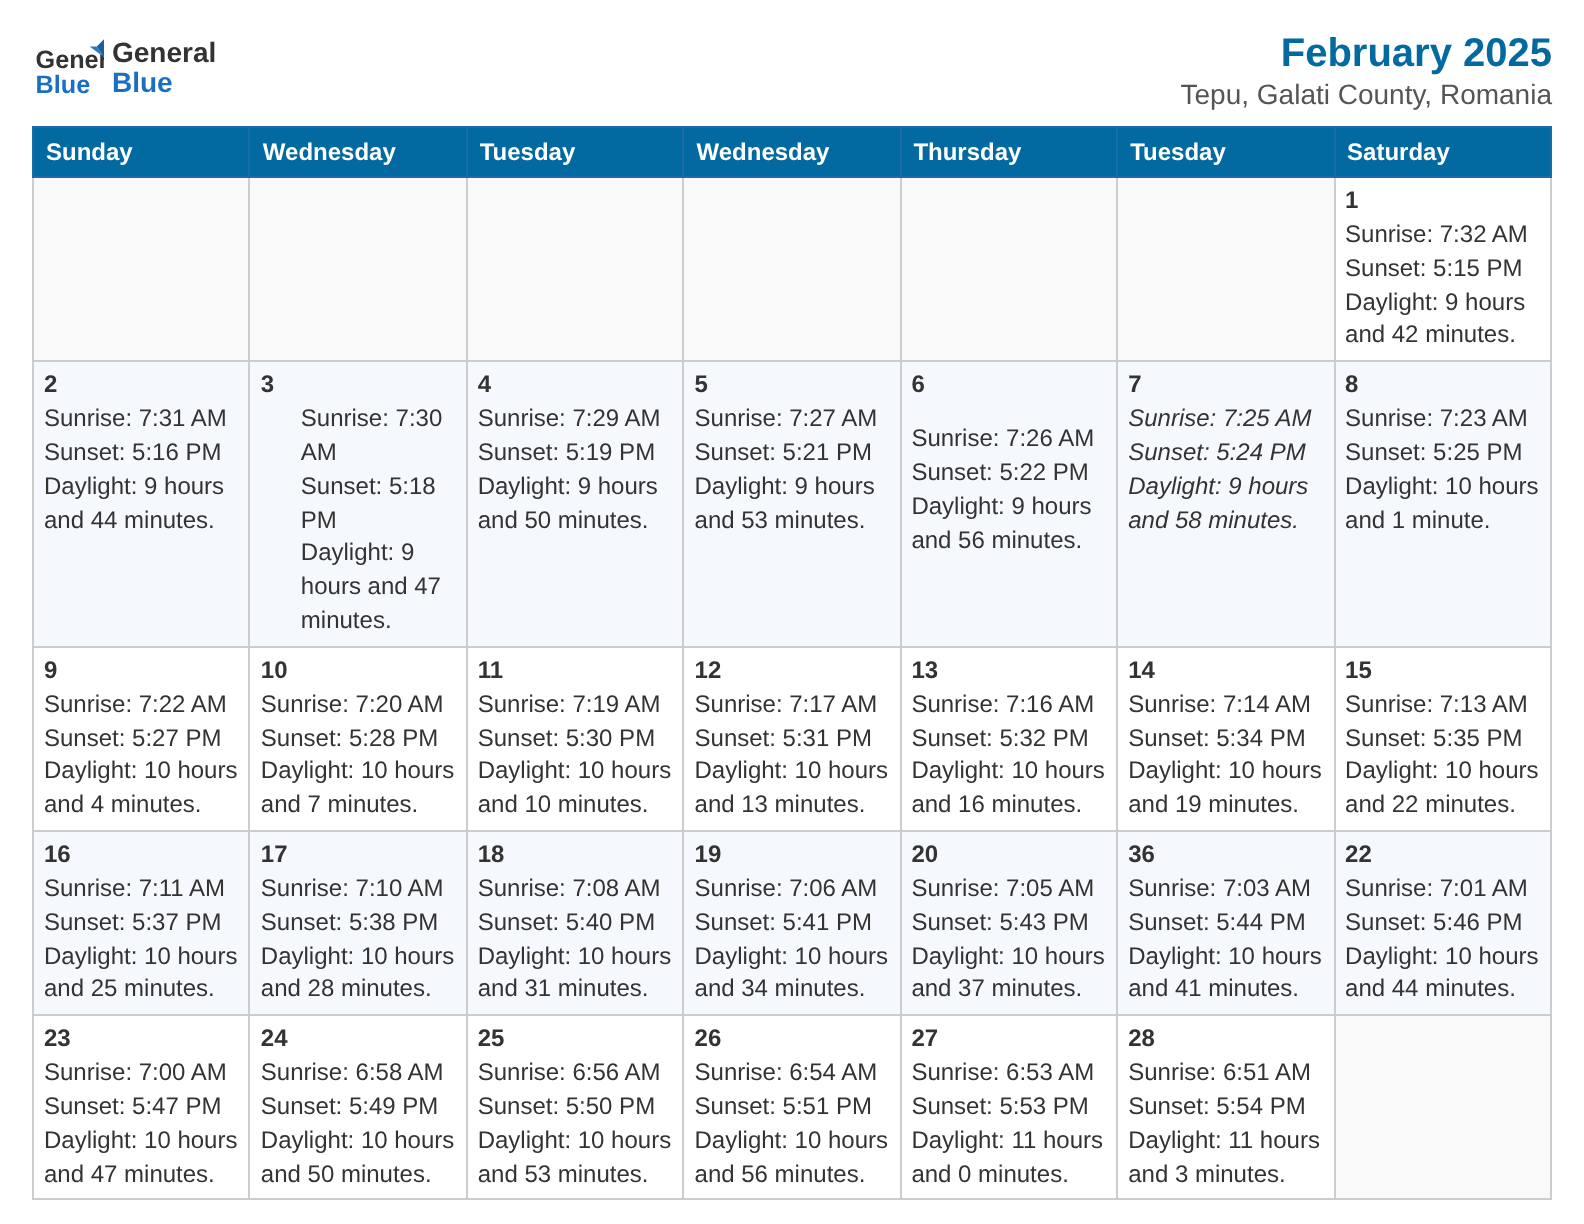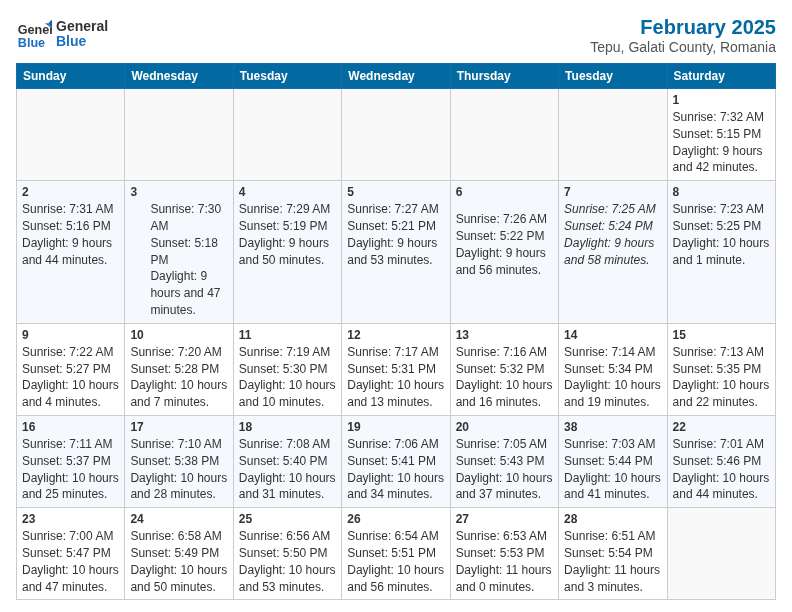--- a/index.html
+++ b/index.html
@@ -243,21 +243,21 @@
 Sunset: 5:41 PM
 Daylight: 10 hours and 34 minutes.</div>
         </td>
         <td>
           <span class="day-num">20</span>
           <div class="day-info" style="white-space: pre-line;">Sunrise: 7:05 AM
 Sunset: 5:43 PM
 Daylight: 10 hours and 37 minutes.</div>
         </td>
         <td>
-          <span class="day-num">38</span>
+          <span class="day-num">36</span>
           <div class="day-info" style="white-space: pre-line;">Sunrise: 7:03 AM
 Sunset: 5:44 PM
 Daylight: 10 hours and 41 minutes.</div>
         </td>
         <td>
           <span class="day-num">22</span>
           <div class="day-info" style="white-space: pre-line;">Sunrise: 7:01 AM
 Sunset: 5:46 PM
 Daylight: 10 hours and 44 minutes.</div>
         </td>

